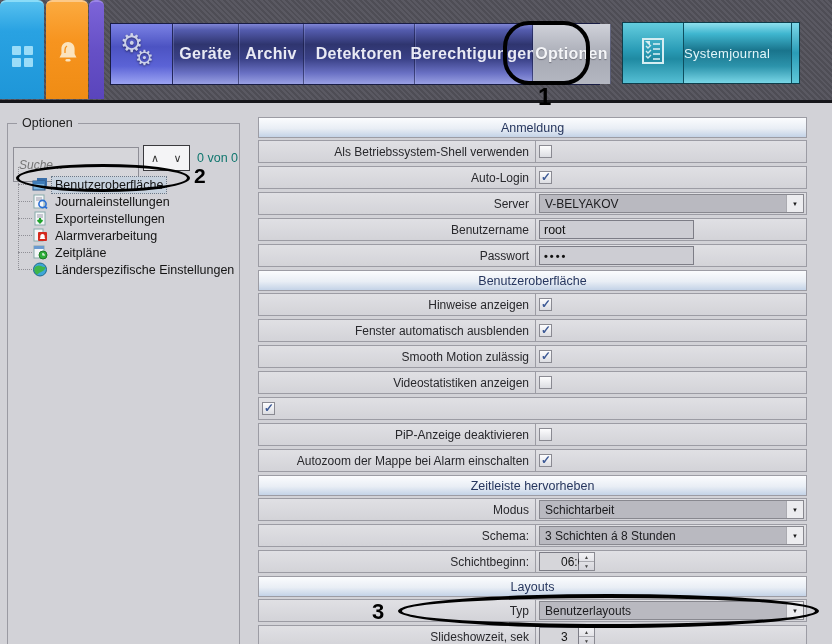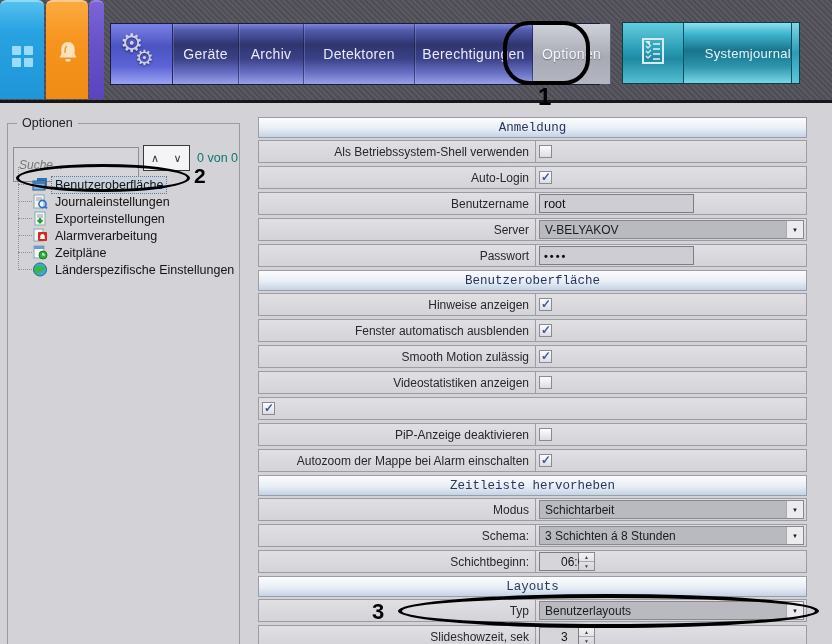--- a/index.html
+++ b/index.html
@@ -29,36 +29,37 @@
   .gears-btn {
     width:62px; height:100%; position:relative; flex:none;
     background:linear-gradient(180deg,#7b82e4 0%,#4c53c2 38%,#5b63d6 70%,#9ba3f2 100%);
     border-right:1px solid #23275c;
   }
   .gear { position:absolute; color:#ccd1e8; font-family:"DejaVu Sans",sans-serif; text-shadow:0 1px 2px rgba(10,10,40,.6); }
   .gear-big { font-size:26px; left:9px; top:4px; }
   .gear-small { font-size:21px; left:24px; top:22px; }
   .menu-item {
     flex:none; height:100%; display:flex; align-items:center; justify-content:center;
-    color:#e9eaf4; font-size:14px; letter-spacing:.3px;
+    color:#e9eaf4; font-size:16px; letter-spacing:.3px;
     border-right:1px solid rgba(18,22,60,.55); box-shadow:inset 1px 0 0 rgba(180,186,240,.25);
     cursor:pointer;
+    font-weight:bold;
   }
   .mi-0 { width:66px; } .mi-1 { width:65px; } .mi-2 { width:111px; } .mi-3 { width:118px; } .mi-4 { width:78px; }
   .menu-item.active {
     background:linear-gradient(180deg,#d0d2da 0%,#a7aab4 55%,#b4b7c1 100%);
     color:#f4f5f8; text-shadow:0 1px 1px rgba(60,60,70,.5);
   }
   .toolbar-end { flex:1; }
 
   .sj-group { position:absolute; left:622px; top:22px; width:178px; height:62px; display:flex; border:1px solid #0e3d4a; }
   .sj-icon-btn { width:61px; height:100%; flex:none;
     background:linear-gradient(180deg,#63cddf 0%,#2a9cb6 45%,#1f8aa2 60%,#55bfd4 100%);
     display:flex; align-items:center; justify-content:center; border-right:1px solid #0e4f60; cursor:pointer; }
-  .sj-label-bar { flex:1; display:flex; align-items:center; justify-content:flex-end;
+  .sj-label-bar { flex:1; display:flex; align-items:center; justify-content:flex-start;
     background:linear-gradient(180deg,#8fe0ee 0%,#3fb6cf 18%,#19748c 46%,#2c93ab 72%,#79d6e6 100%);
     color:#e2f6fa; font-size:13px; letter-spacing:.3px; cursor:pointer; }
   .sj-end { width:8px; flex:none; background:linear-gradient(180deg,#7cd8e8 0%,#2a9cb6 50%,#5fc8da 100%); border-left:1px solid #0e4f60; }
 
   
   .sidebar {
     position:absolute; left:7px; top:123px; width:233px; height:540px;
     border:1px solid #9a9aa2; border-bottom:none;
   }
   .sidebar-legend {
@@ -83,21 +84,21 @@
   .tree-icon { width:16px; height:15px; flex:none; margin-right:4px; }
   .tree-icon svg { display:block; }
   .tree-label { font-size:12.5px; color:#141414; white-space:nowrap; padding:0 3px; line-height:16px; }
   .tree-item.selected .tree-label { background:#c7d2de; outline:1px dotted #6a7a8a; }
 
   
   .main { position:absolute; left:258px; top:117px; width:549px; }
   .section-header {
     height:21px; line-height:20px; text-align:center;
     background:linear-gradient(180deg,#fbfcfe 0%,#e9eef5 55%,#c4d3e7 100%);
-    border:1px solid #9c9ca4; color:#26365e; font-size:12.5px; margin-bottom:2px;font-family:Liberation Mono, monospace;
+    border:1px solid #9c9ca4; color:#26365e; font-size:12.5px; margin-bottom:2px;
   }
   .row {
     height:23px; margin-bottom:3px; display:flex;
     background:linear-gradient(180deg,#e0e0e4 0%,#d3d3d8 100%);
     border:1px solid #9c9ca4;
   }
   .cell-label {
     width:277px; flex:none; display:flex; align-items:center; justify-content:flex-end;
     padding-right:6px; font-size:12px; color:#28282c; border-right:1px solid #9c9ca4;
     white-space:nowrap; overflow:hidden;
@@ -293,33 +294,33 @@
         <div class="checkbox"></div>
       </div>
     </div>
     <div class="row">
       <div class="cell-label">Auto-Login</div>
       <div class="cell-control">
         <div class="checkbox checked"></div>
       </div>
     </div>
     <div class="row">
-      <div class="cell-label">Benutzername</div>
-      <div class="cell-control">
-        <div class="text-input">
-          <span>root</span>
-        </div>
-      </div>
-    </div>
-    <div class="row">
       <div class="cell-label">Server</div>
       <div class="cell-control">
         <div class="dropdown">
           <span class="dd-value">V-BELYAKOV</span>
           <span class="dd-arrow"></span>
+        </div>
+      </div>
+    </div>
+    <div class="row">
+      <div class="cell-label">Benutzername</div>
+      <div class="cell-control">
+        <div class="text-input">
+          <span>root</span>
         </div>
       </div>
     </div>
     <div class="row">
       <div class="cell-label">Passwort</div>
       <div class="cell-control">
         <div class="text-input password">
           <span>••••</span>
         </div>
       </div>

